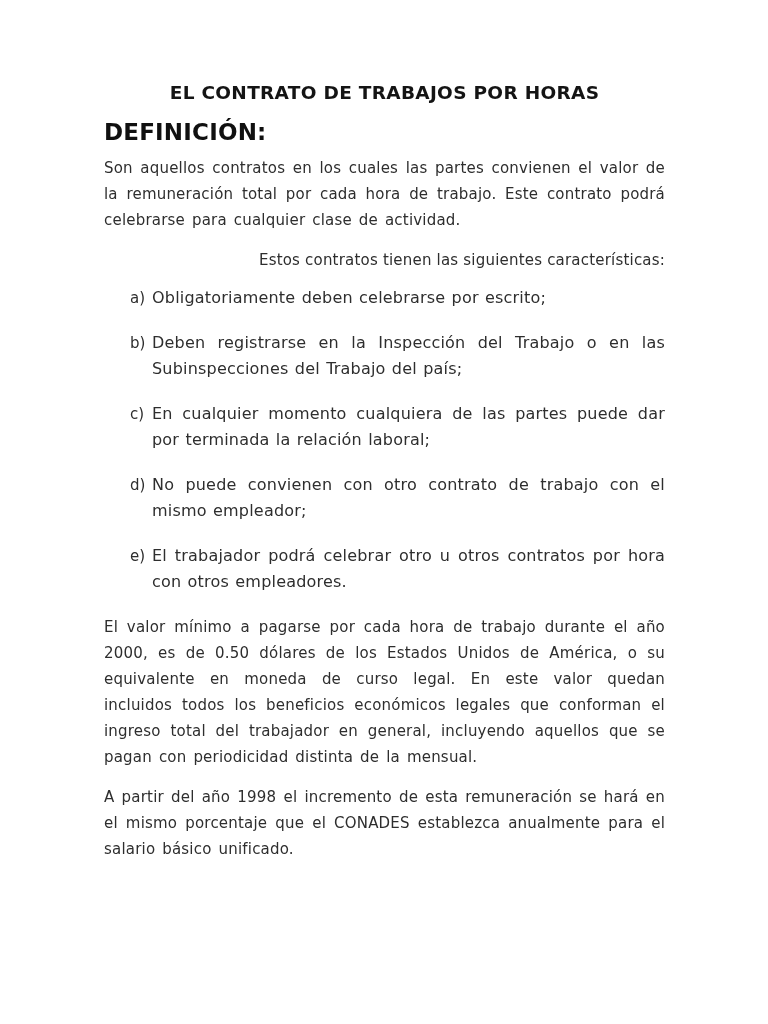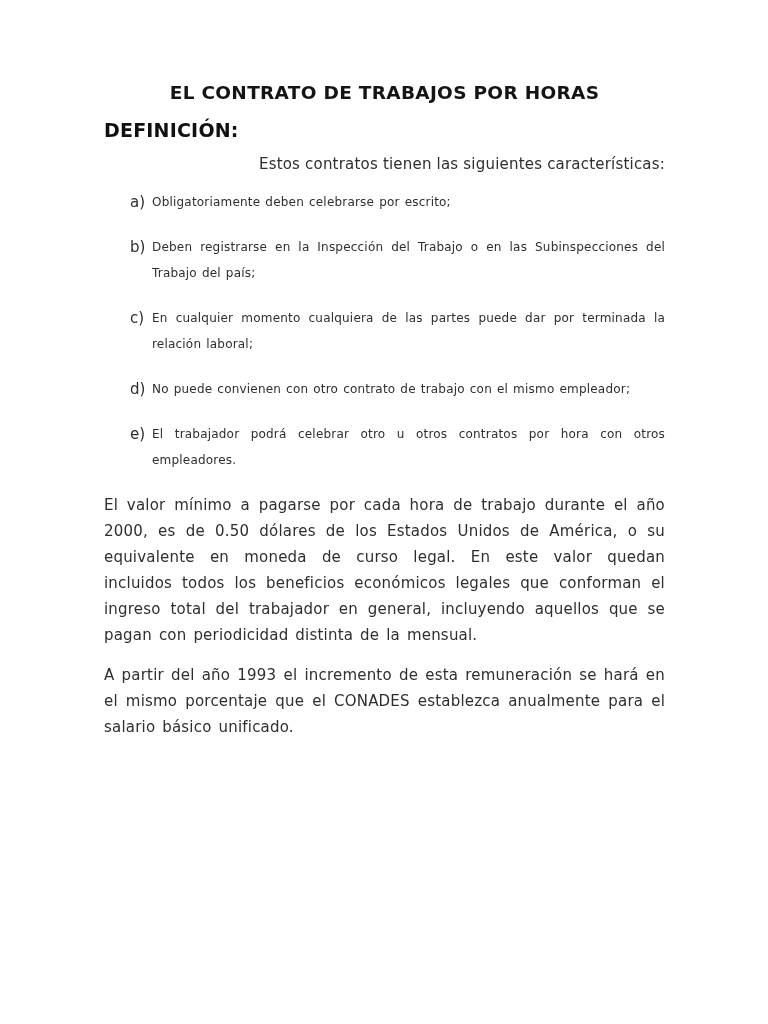--- a/index.html
+++ b/index.html
@@ -24,21 +24,21 @@
   }
   .doc-title {
     text-align: center;
     font-size: 18.5px;
     font-weight: 700;
     color: #141414;
     letter-spacing: 0.3px;
     margin: 0 0 16px 0;
   }
   .section-heading {
-    font-size: 19px;
+    font-size: 23px;
     font-weight: 700;
     color: #101010;
     letter-spacing: 0.2px;
     margin: 16px 0 10px 0;
   }
   .para {
     font-size: 15px;
     line-height: 26px;
     text-align: justify;
     letter-spacing: 0.2px;
@@ -61,36 +61,37 @@
   }
   .list-marker {
     flex: none;
     width: 22px;
     margin-left: 26px;
     font-size: 15px;
     line-height: 26px;
   }
   .list-text {
     flex: 1;
-    font-size: 12px;
+    font-size: 16px;
     line-height: 26px;
     text-align: justify;
     letter-spacing: 0.2px;
     word-spacing: 1px;
   }
 </style>
 </head>
 <body>
 
 <div class="page">
 
   <div class="doc-title">EL CONTRATO DE TRABAJOS POR HORAS</div>
 
   <div class="section-heading" style="margin-top:0;">DEFINICIÓN:</div>
 
+  <p class="para">Son aquellos contratos en los cuales las partes convienen el valor de la remuneración total por cada hora de trabajo. Este contrato podrá celebrarse para cualquier clase de actividad.</p>
 
 
 
   <div class="list-intro">Estos contratos tienen las siguientes características:</div>
 
   <div class="char-list">
 
     <div class="list-item">
       <span class="list-marker">a)</span>
       <span class="list-text">Obligatoriamente deben celebrarse por escrito;</span>
@@ -114,15 +115,15 @@
     <div class="list-item">
       <span class="list-marker">e)</span>
       <span class="list-text">El trabajador podrá celebrar otro u otros contratos por hora con otros empleadores.</span>
     </div>
 
   </div>
 
 
   <p class="para">El valor mínimo a pagarse por cada hora de trabajo durante el año 2000, es de 0.50 dólares de los Estados Unidos de América, o su equivalente en moneda de curso legal. En este valor quedan incluidos todos los beneficios económicos legales que conforman el ingreso total del trabajador en general, incluyendo aquellos que se pagan con periodicidad distinta de la mensual.</p>
 
-  <p class="para">A partir del año 1993 el incremento de esta remuneración se hará en el mismo porcentaje que el CONADES establezca anualmente para el salario básico unificado.</p>
+  <p class="para">A partir del año 1998 el incremento de esta remuneración se hará en el mismo porcentaje que el CONADES establezca anualmente para el salario básico unificado.</p>
 
 </div>
 
 </body></html>

